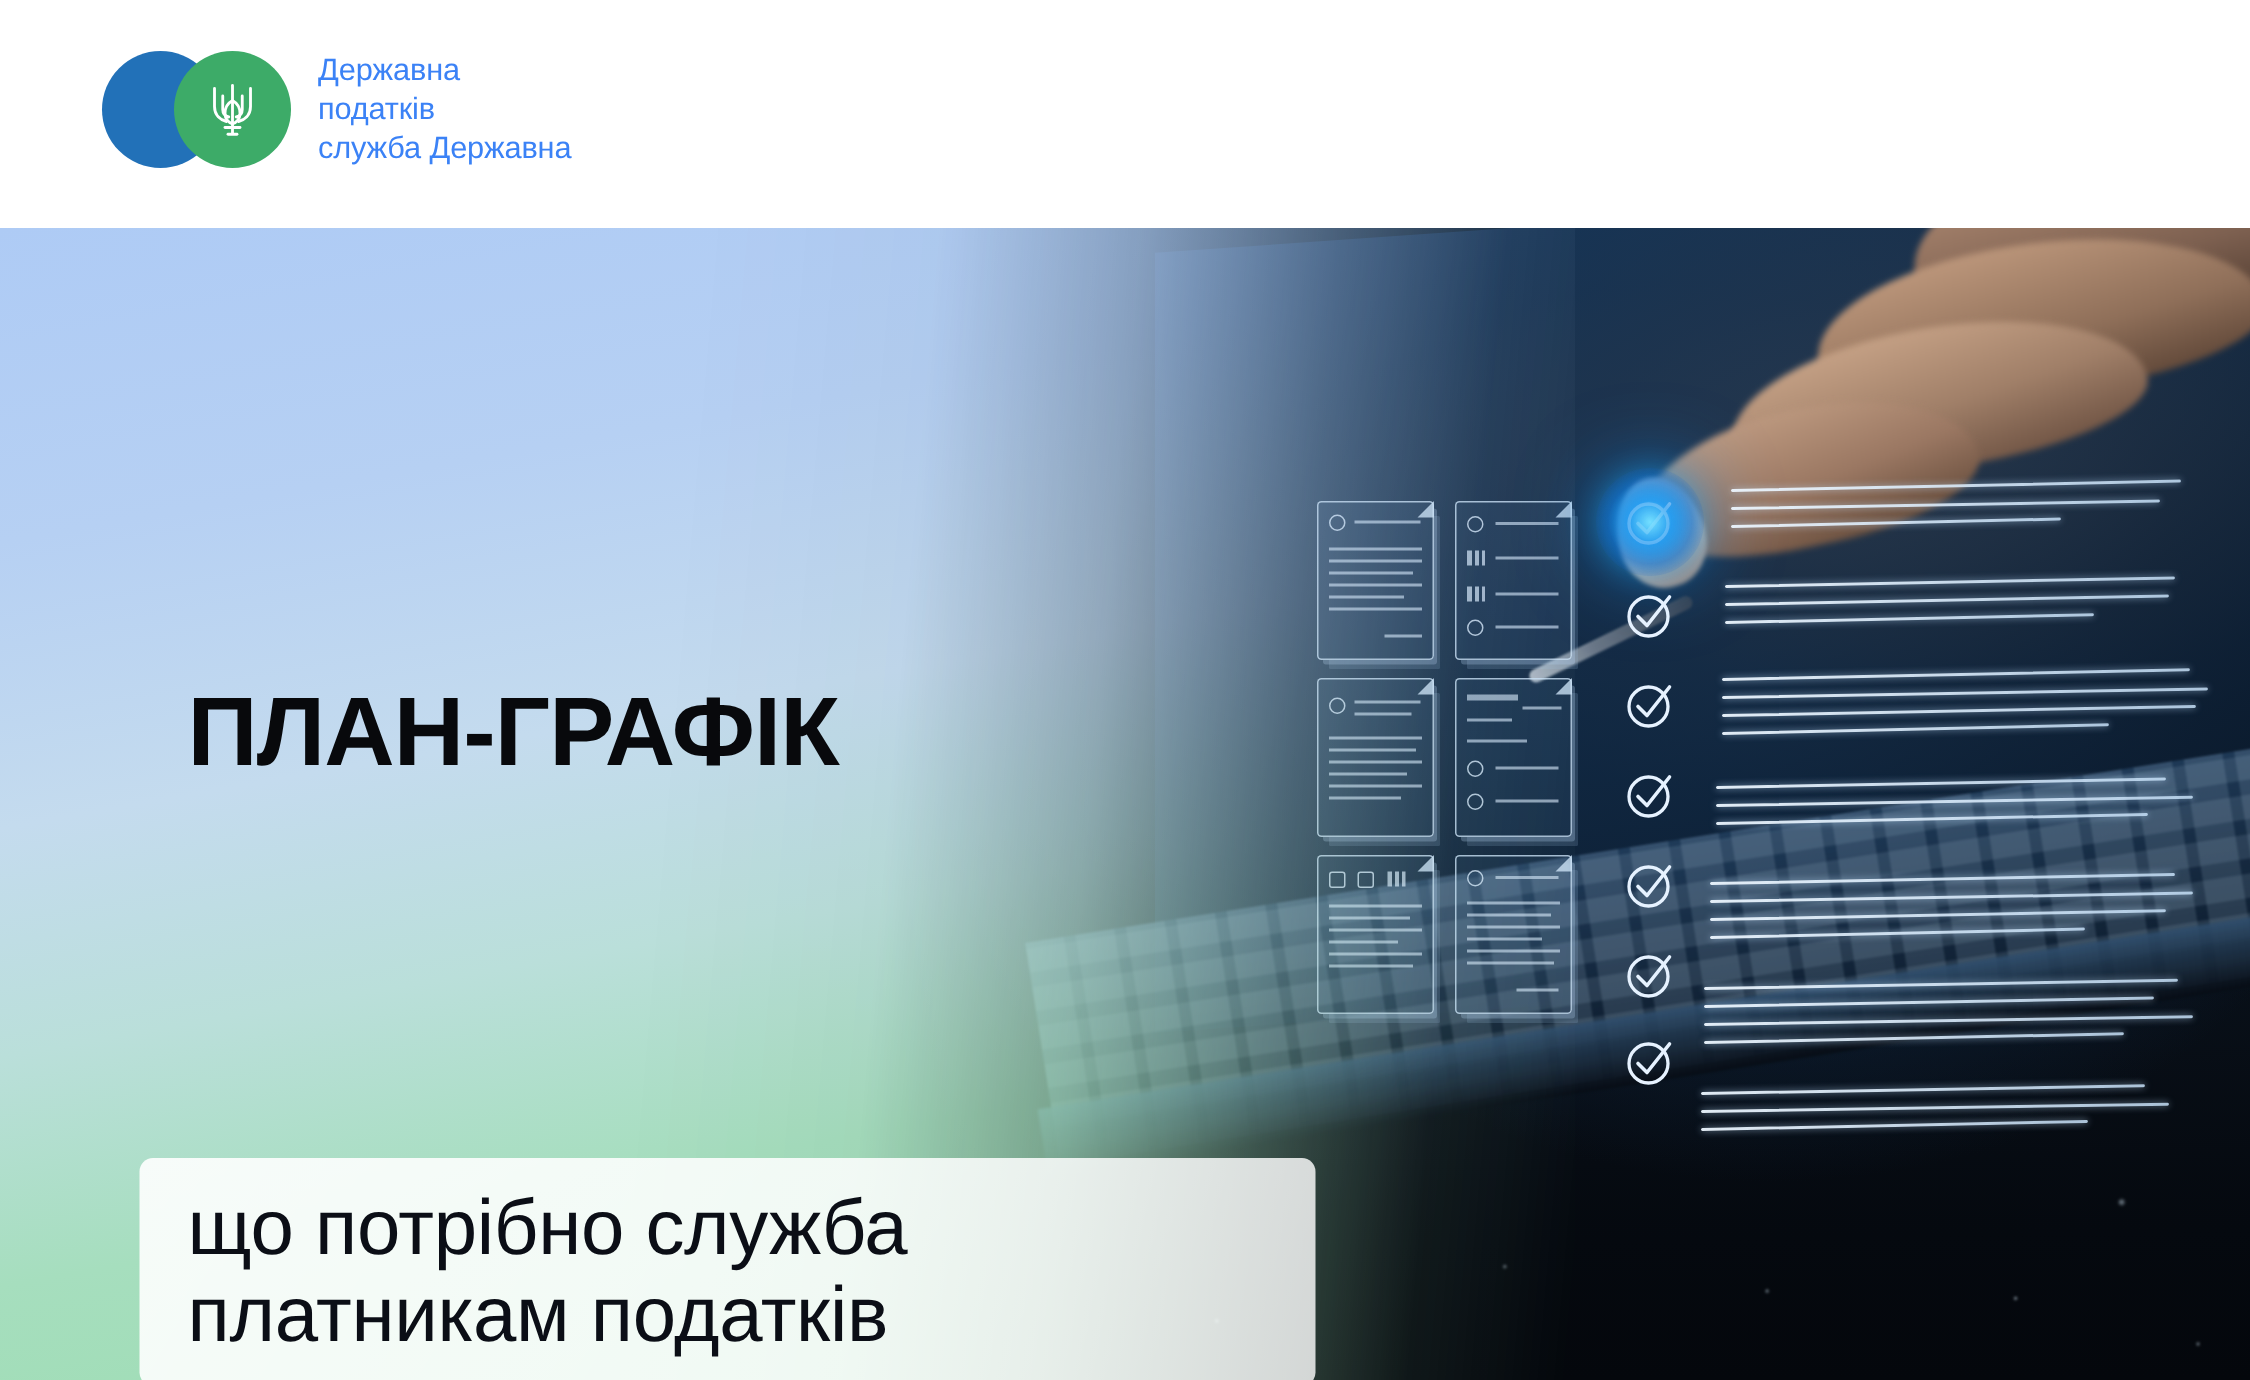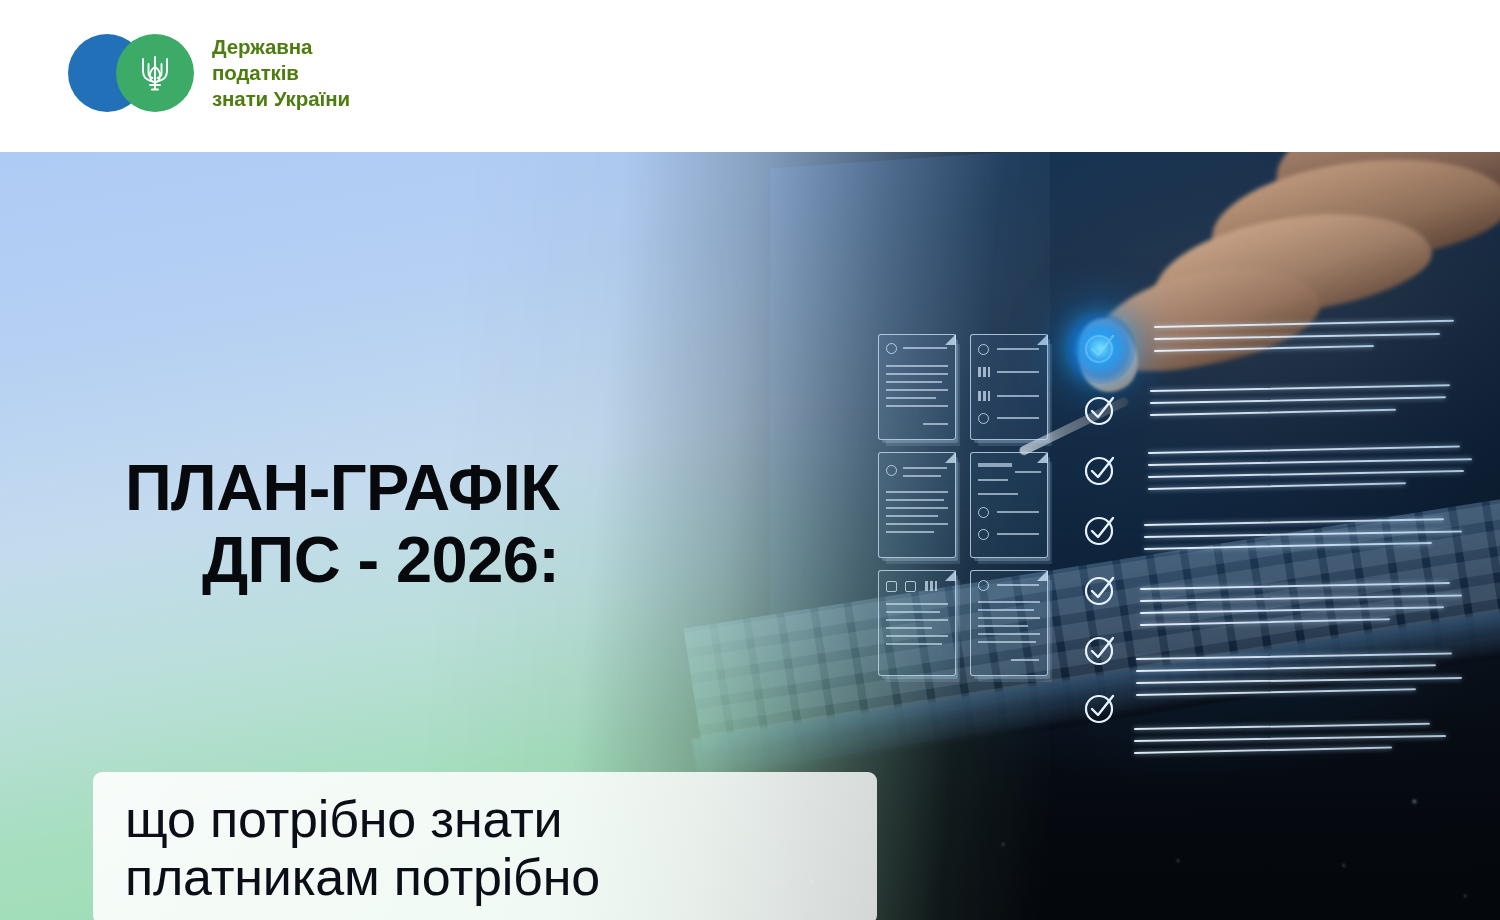--- a/index.html
+++ b/index.html
@@ -41,23 +41,23 @@
   .circle-green{
     position:absolute; left:48px; top:0;
     width:78px; height:78px; border-radius:50%;
     background:#3dab68;
     display:flex; align-items:center; justify-content:center;
   }
   .trident-svg{ display:block; width:36px; height:44px; }
   .logo-text{
     margin-left:18px;
     font-size:20.5px;
-    font-weight:bold;
+    font-weight:normal;
     line-height:1.28;
-    color:#4d7c0f;
+    color:#3b82f6;
     letter-spacing:-0.1px;
     white-space:nowrap;
   }
   .logo-text-line{ display:block; }
 
   
   .stage{
     position:absolute; left:0; top:152px;
     width:1500px; height:768px;
     overflow:hidden;
@@ -306,21 +306,21 @@
               <path d="M18 16 C14.5 18 13 21 13 24.5 C13 28.5 15.5 31 18 31.5 C20.5 31 23 28.5 23 24.5 C23 21 21.5 18 18 16 Z"></path>
               <path d="M13 34 L23 34"></path>
               <path d="M15 38.5 L21 38.5"></path>
             </g>
           </svg>
         </div>
       </div>
       <div class="logo-text">
         <span class="logo-text-line">Державна</span>
         <span class="logo-text-line">податків</span>
-        <span class="logo-text-line">знати України</span>
+        <span class="logo-text-line">служба Державна</span>
       </div>
     </div>
   </div>
 
   <div class="stage">
 
     <div class="photo"></div>
     <div class="laptop-lid"></div>
     <div class="laptop-keys"></div>
     <div class="laptop-edge"></div>
@@ -481,22 +481,21 @@
         <span class="holo-line" style="top:404px;left:-14px;width:296px;transform:rotate(-1.0deg)"></span>
         <span class="holo-line" style="top:416px;left:-14px;width:312px;transform:rotate(-0.9deg)"></span>
         <span class="holo-line" style="top:428px;left:-14px;width:258px;transform:rotate(-1.2deg)"></span>
       </div>
     </div>
 
     <div class="wash"></div>
 
     <h1 class="headline">
       <span class="headline-line">ПЛАН-ГРАФІК</span>
-      <span class="headline-line">ДПС - 2026:</span>
     </h1>
 
     <div class="subtitle-box">
-      <span class="subtitle-line">що потрібно знати</span>
-      <span class="subtitle-line">платникам потрібно</span>
+      <span class="subtitle-line">що потрібно служба</span>
+      <span class="subtitle-line">платникам податків</span>
     </div>
 
   </div>
 </div>
 
 </body></html>

